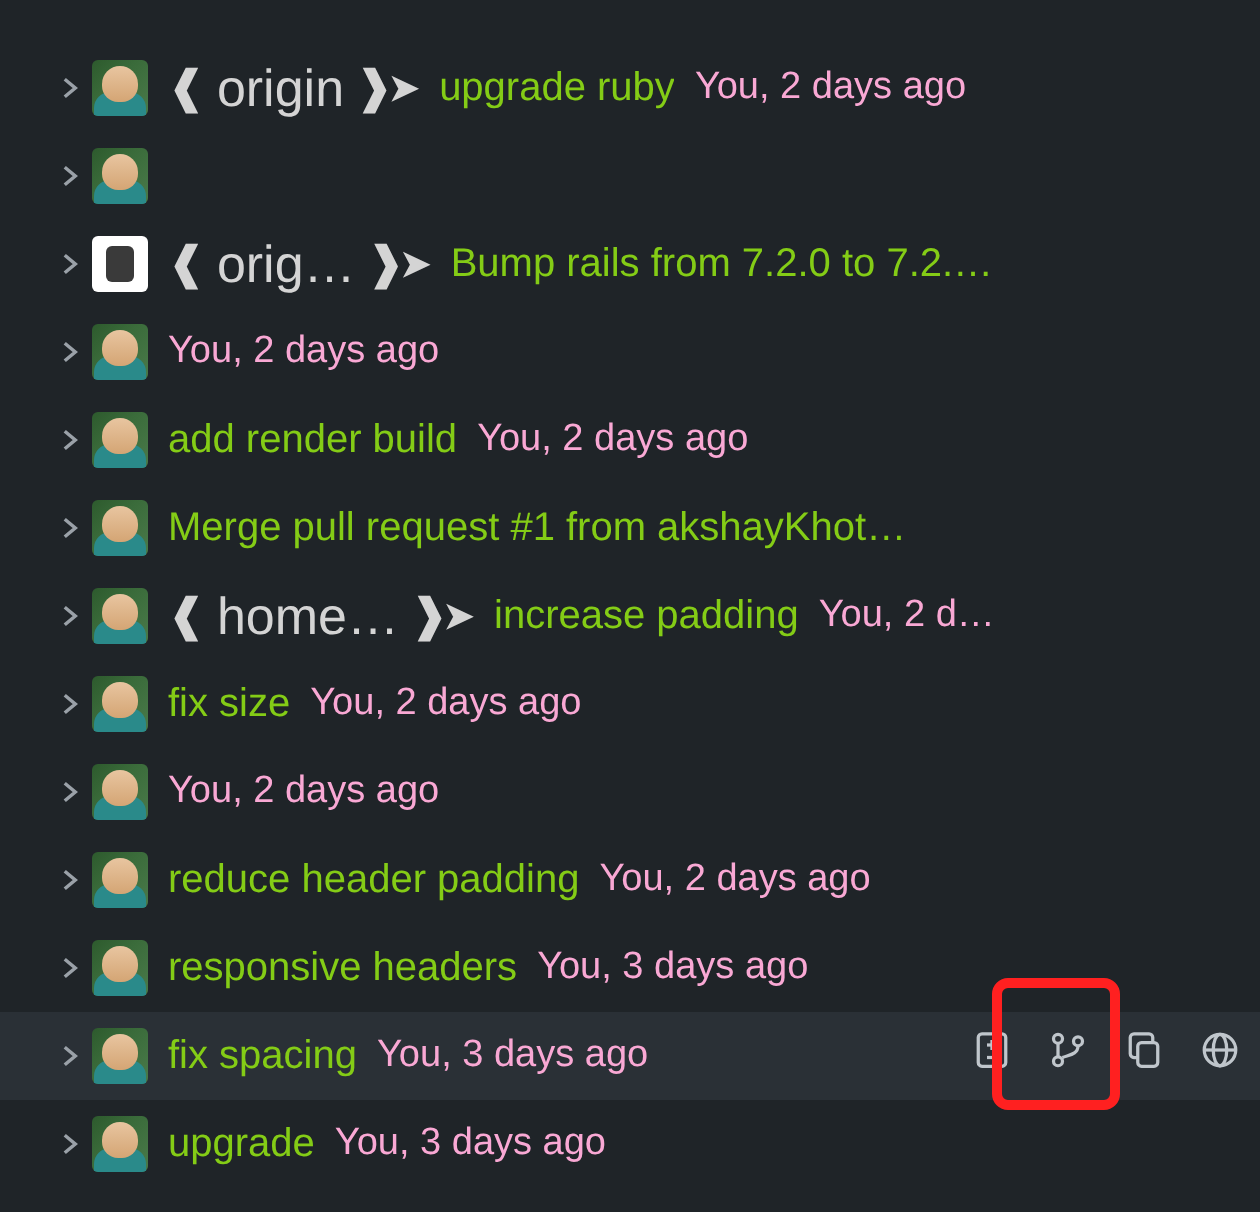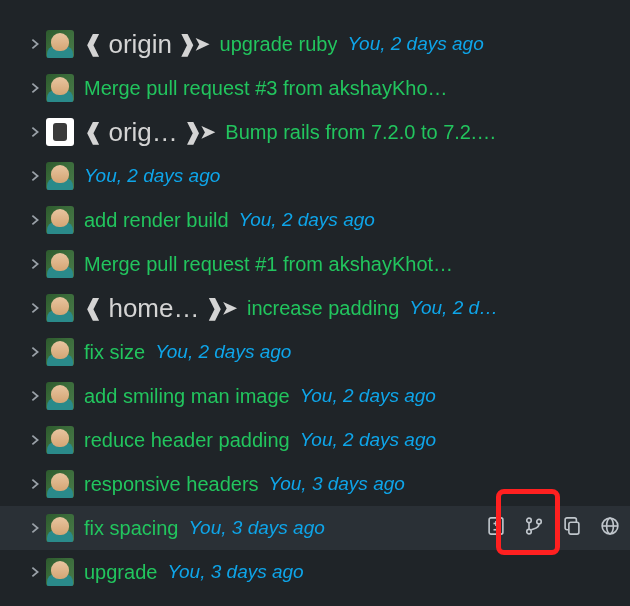--- a/index.html
+++ b/index.html
@@ -91,33 +91,32 @@
   .branch .name {
     padding: 0 6px;
     font-size:26px;
   }
   .branch .arrow {
     font-size:18px;
     margin-left:-2px;
     font-weight:900;
   }
   .msg {
-    color:#22c55e;
+    color:#84cc16;
     flex-shrink:1;
     overflow:hidden;
     text-overflow:ellipsis;
     margin-right:10px;
   }
   .meta {
-    color:#0ea5e9;
+    color:#f9a8d4;
     font-size:19px;
     flex-shrink:10;
     overflow:hidden;
     text-overflow:ellipsis;
-    font-style:italic;
   }
   .actions {
     position:absolute;
     right:6px;
     top:0;
     height:100%;
     display:flex;
     align-items:center;
     gap:10px;
     background:#2a3036;
@@ -157,21 +156,20 @@
       <span class="msg">upgrade ruby</span>
       <span class="meta">You, 2 days ago</span>
     </div>
     <div class="row">
       <span class="chevron">
         <svg viewBox="0 0 16 16" fill="none" stroke="currentColor" stroke-width="2">
           <path d="M5 3 l6 5 l-6 5"></path>
         </svg>
       </span>
       <span class="avatar"></span>
-      <span class="msg">Merge pull request #3 from akshayKho…</span>
     </div>
     <div class="row">
       <span class="chevron">
         <svg viewBox="0 0 16 16" fill="none" stroke="currentColor" stroke-width="2">
           <path d="M5 3 l6 5 l-6 5"></path>
         </svg>
       </span>
       <span class="avatar bot"></span>
       <span class="branch">
         <span class="lb">❰</span>
@@ -235,21 +233,20 @@
       <span class="msg">fix size</span>
       <span class="meta">You, 2 days ago</span>
     </div>
     <div class="row">
       <span class="chevron">
         <svg viewBox="0 0 16 16" fill="none" stroke="currentColor" stroke-width="2">
           <path d="M5 3 l6 5 l-6 5"></path>
         </svg>
       </span>
       <span class="avatar"></span>
-      <span class="msg">add smiling man image</span>
       <span class="meta">You, 2 days ago</span>
     </div>
     <div class="row">
       <span class="chevron">
         <svg viewBox="0 0 16 16" fill="none" stroke="currentColor" stroke-width="2">
           <path d="M5 3 l6 5 l-6 5"></path>
         </svg>
       </span>
       <span class="avatar"></span>
       <span class="msg">reduce header padding</span>

